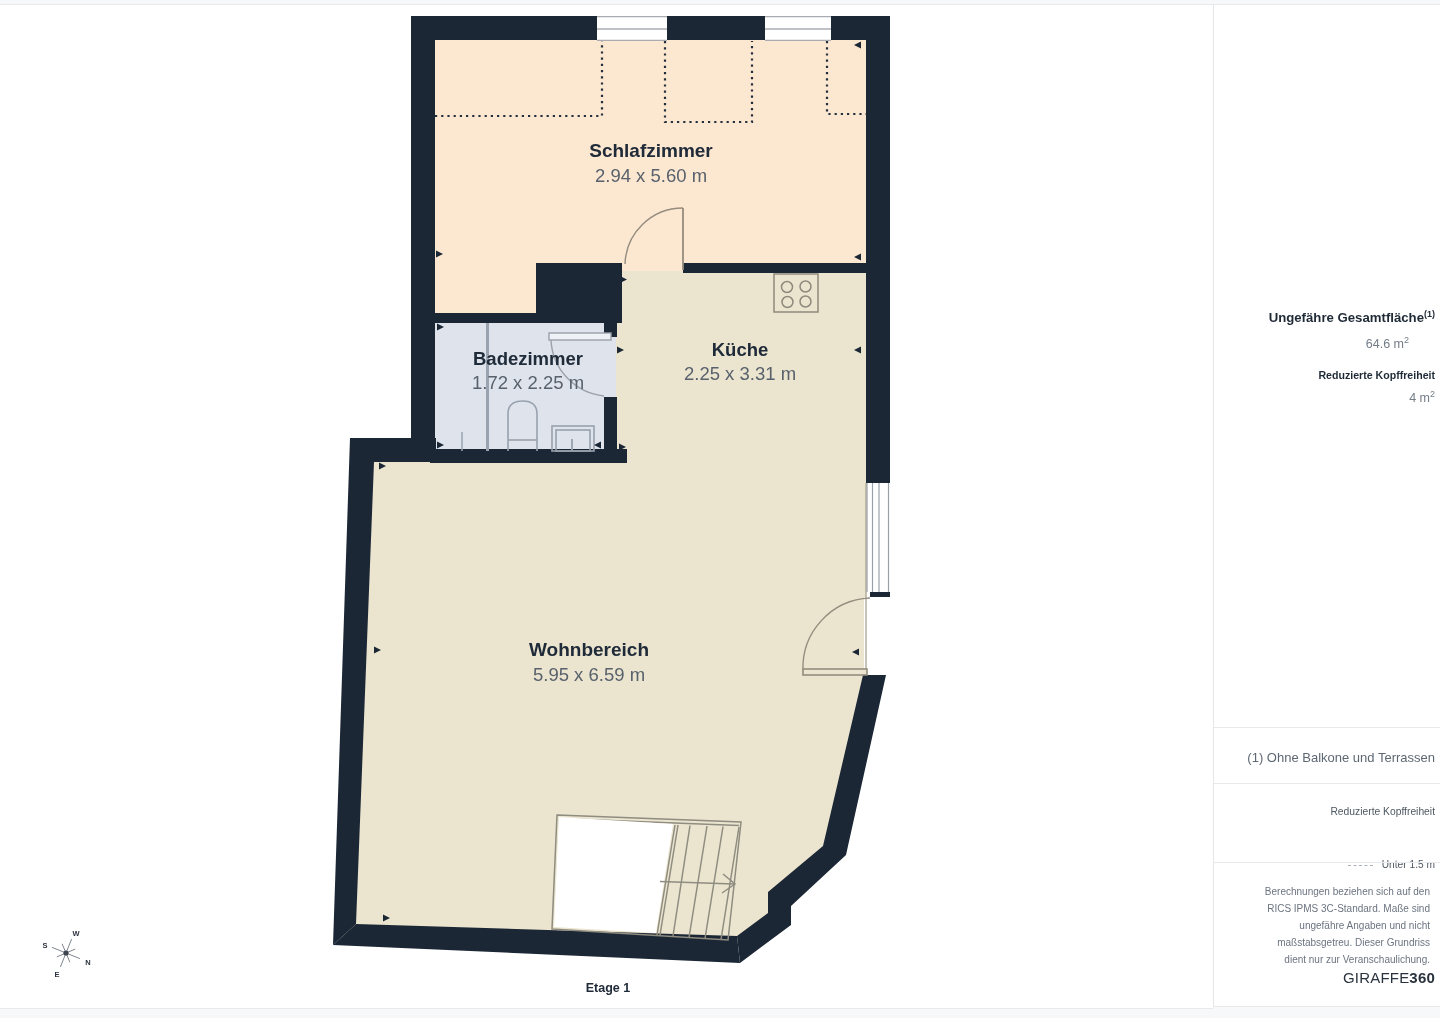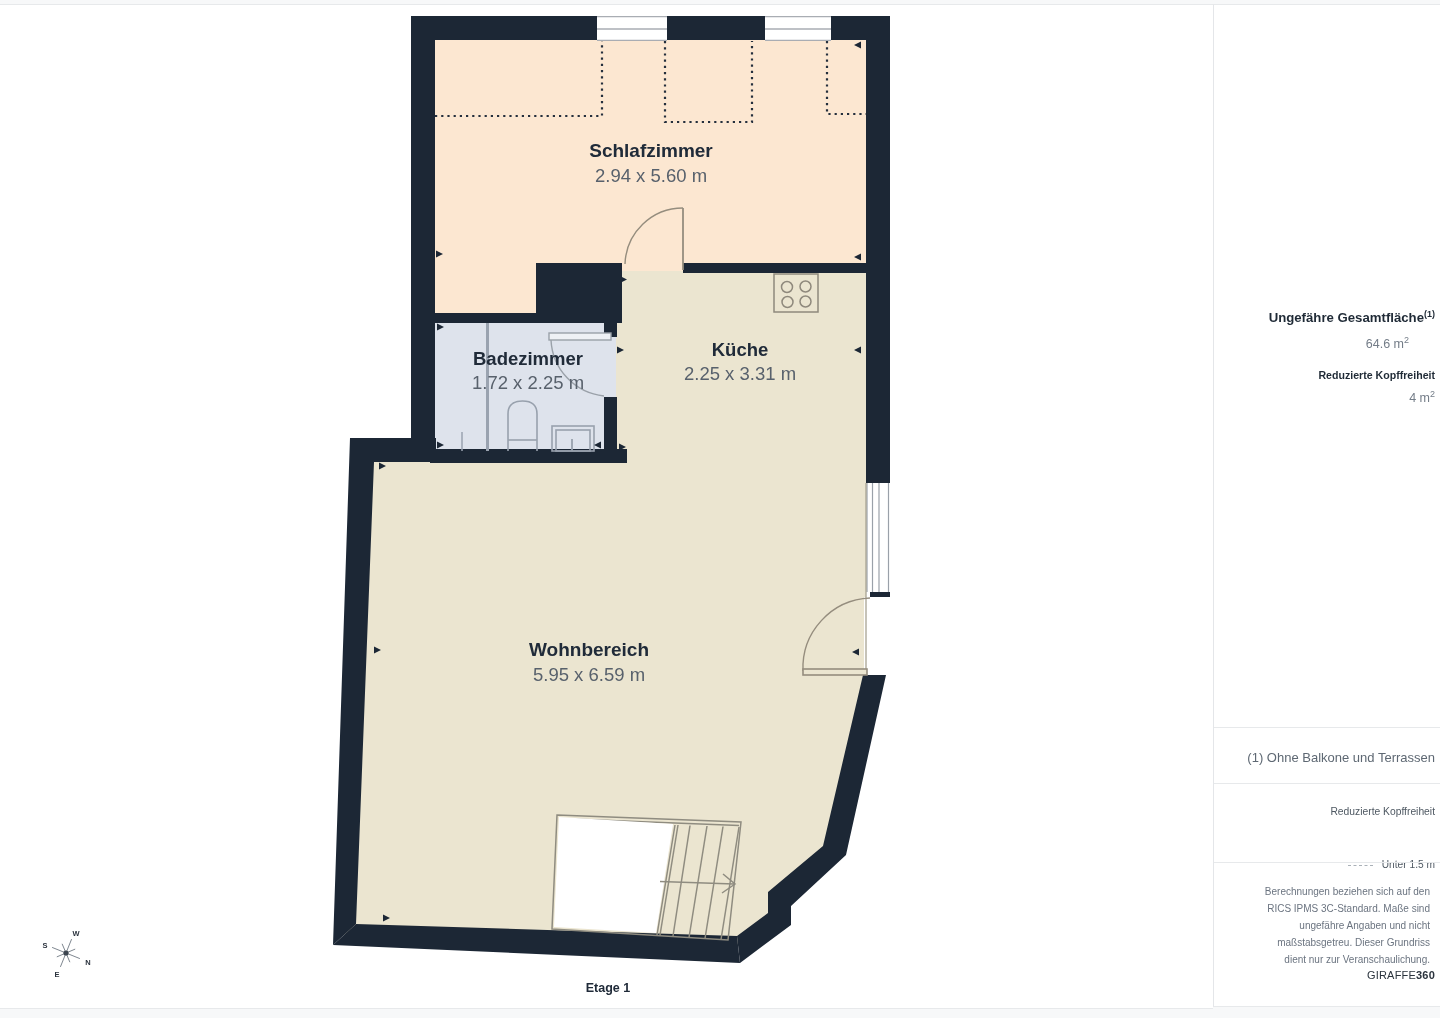--- a/index.html
+++ b/index.html
@@ -212,13 +212,13 @@
 <div style="position:absolute;left:1214px;top:783px;width:226px;border-top:1px solid #e7e9eb;"></div>
 
 <div class="sb" style="left:1215px;top:806px;width:220px;font-size:10.3px;color:#4e5862;">Reduzierte Kopffreiheit</div>
 
 <div class="sb" style="left:1215px;top:827px;width:220px;font-size:10.2px;color:#4e5862;margin-top:32px;"><span style="display:inline-block;width:25px;border-top:1.5px dashed #aab1b8;vertical-align:middle;margin-right:9px;"></span>Unter 1.5 m</div>
 
 <div style="position:absolute;left:1214px;top:862px;width:226px;border-top:1px solid #e7e9eb;"></div>
 
 <div class="sb" style="left:1220px;top:883px;width:210px;font-size:10px;line-height:17px;color:#6b7480;">Berechnungen beziehen sich auf den<br>RICS IPMS 3C-Standard. Maße sind<br>ungefähre Angaben und nicht<br>maßstabsgetreu. Dieser Grundriss<br>dient nur zur Veranschaulichung.</div>
 
-<div class="sb" style="left:1215px;top:969px;width:220px;font-size:11px;color:#2a333d;letter-spacing:0.2px;">GIRAFFE<b>360</b></div>
+<div class="sb" style="left:1215px;top:969px;width:220px;font-size:15px;color:#2a333d;letter-spacing:0.2px;">GIRAFFE<b>360</b></div>
 
 </body></html>

